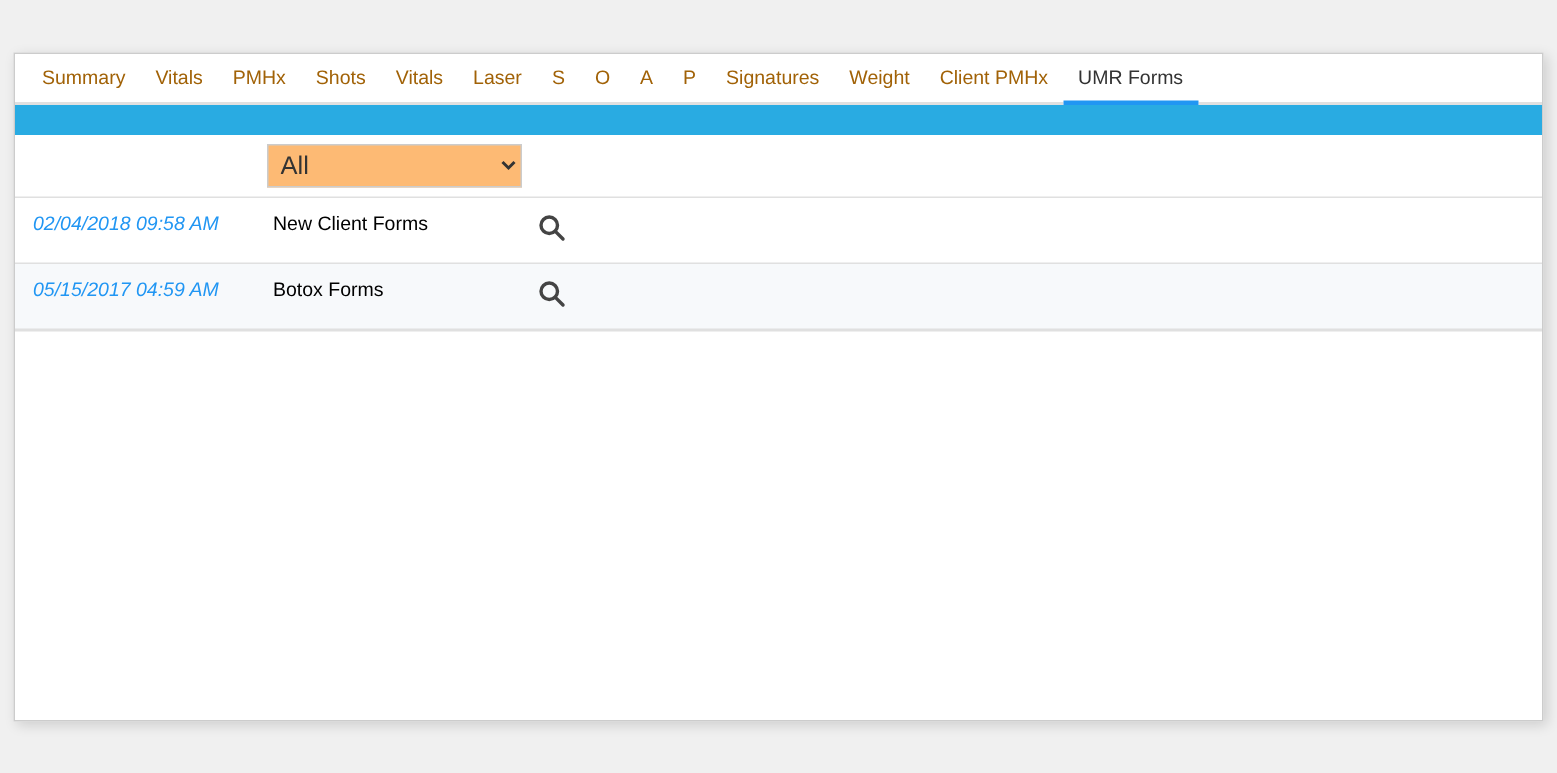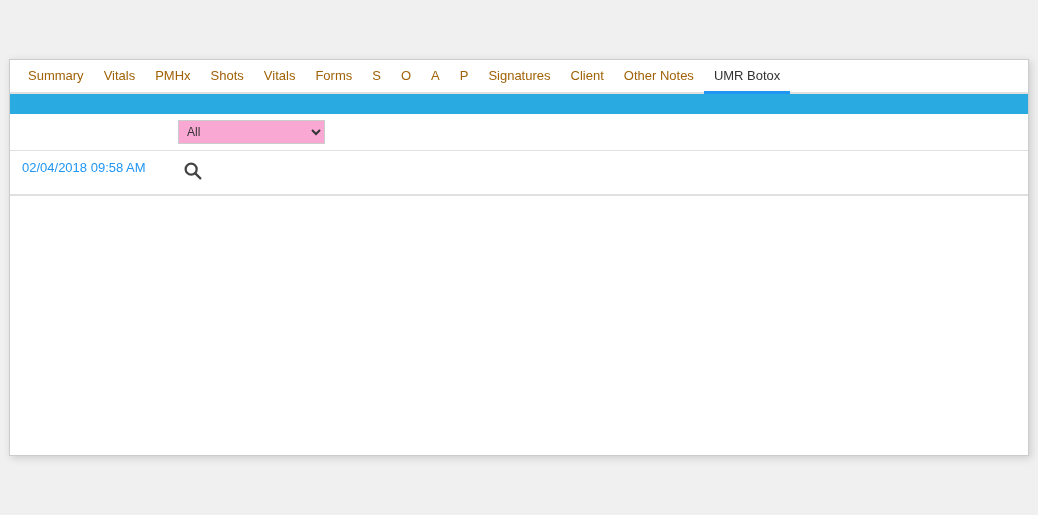--- a/index.html
+++ b/index.html
@@ -62,44 +62,45 @@
     .filter-row {
       display: grid;
       grid-template-columns: 160px 175px 1fr;
       border-bottom: 1px solid #e0e0e0;
       background: #fff;
     }
     .filter-row .col {
       padding: 6px 8px;
     }
     .filter-select {
-      width: 147px;
+      width: 170px;
       padding: 3px 4px;
-      font-size: 12px;
+      font-size: 17px;
       border: 1px solid #ccc;
-      background: #f9a8d4;
+      background: #fdba74;
       color: #333;
     }
     .data-row {
       display: grid;
       grid-template-columns: 160px 175px 1fr;
       border-bottom: 1px solid #e0e0e0;
     }
     .data-row:nth-child(even) {
       background: #f7f9fb;
     }
     .data-row:nth-child(odd) {
       background: #fff;
     }
     .data-row .col {
       padding: 9px 12px;
       font-size: 13px;
     }
     .data-row .col.sent-on {
       color: #2196F3;
+      font-style: italic;
     }
     .search-icon {
       display: inline-block;
       width: 22px;
       height: 22px;
       cursor: pointer;
     }
     .search-icon svg {
       width: 22px;
       height: 22px;
@@ -113,48 +114,57 @@
 </head>
 <body>
 
 <div class="window">
   <div class="nav-bar">
   <div class="nav-tab">Summary</div>
       <div class="nav-tab">Vitals</div>
       <div class="nav-tab">PMHx</div>
       <div class="nav-tab">Shots</div>
       <div class="nav-tab">Vitals</div>
-      <div class="nav-tab">Forms</div>
+      <div class="nav-tab">Laser</div>
       <div class="nav-tab">S</div>
       <div class="nav-tab">O</div>
       <div class="nav-tab">A</div>
       <div class="nav-tab">P</div>
       <div class="nav-tab">Signatures</div>
-      <div class="nav-tab">Client</div>
-      <div class="nav-tab">Other Notes</div>
-      <div class="nav-tab active">UMR Botox</div>
+      <div class="nav-tab">Weight</div>
+      <div class="nav-tab">Client PMHx</div>
+      <div class="nav-tab active">UMR Forms</div>
     </div>
   <div class="content-area">
     <div class="table-header">
       <div class="col"></div>
       <div class="col"></div>
       <div class="col"></div>
     </div>
     <div class="filter-row">
       <div class="col"></div>
       <div class="col">
         <select class="filter-select">
           <option>All</option>
         </select>
       </div>
       <div class="col"></div>
     </div>
     <div id="data-rows-container">
     <div class="data-row">
           <div class="col sent-on">02/04/2018 09:58 AM</div>
+          <div class="col">New Client Forms</div>
+          <div class="col"><span class="search-icon"><svg viewBox="0 0 24 24" fill="none" stroke="#444" stroke-width="2.5" stroke-linecap="round" stroke-linejoin="round">
+    <circle cx="10" cy="10" r="6"></circle>
+    <line x1="14.8" y1="14.8" x2="20" y2="20"></line>
+  </svg></span></div>
+        </div>
+        <div class="data-row">
+          <div class="col sent-on">05/15/2017 04:59 AM</div>
+          <div class="col">Botox Forms</div>
           <div class="col"><span class="search-icon"><svg viewBox="0 0 24 24" fill="none" stroke="#444" stroke-width="2.5" stroke-linecap="round" stroke-linejoin="round">
     <circle cx="10" cy="10" r="6"></circle>
     <line x1="14.8" y1="14.8" x2="20" y2="20"></line>
   </svg></span></div>
         </div>
       </div>
     <div class="empty-area"></div>
   </div>
 </div>
 

